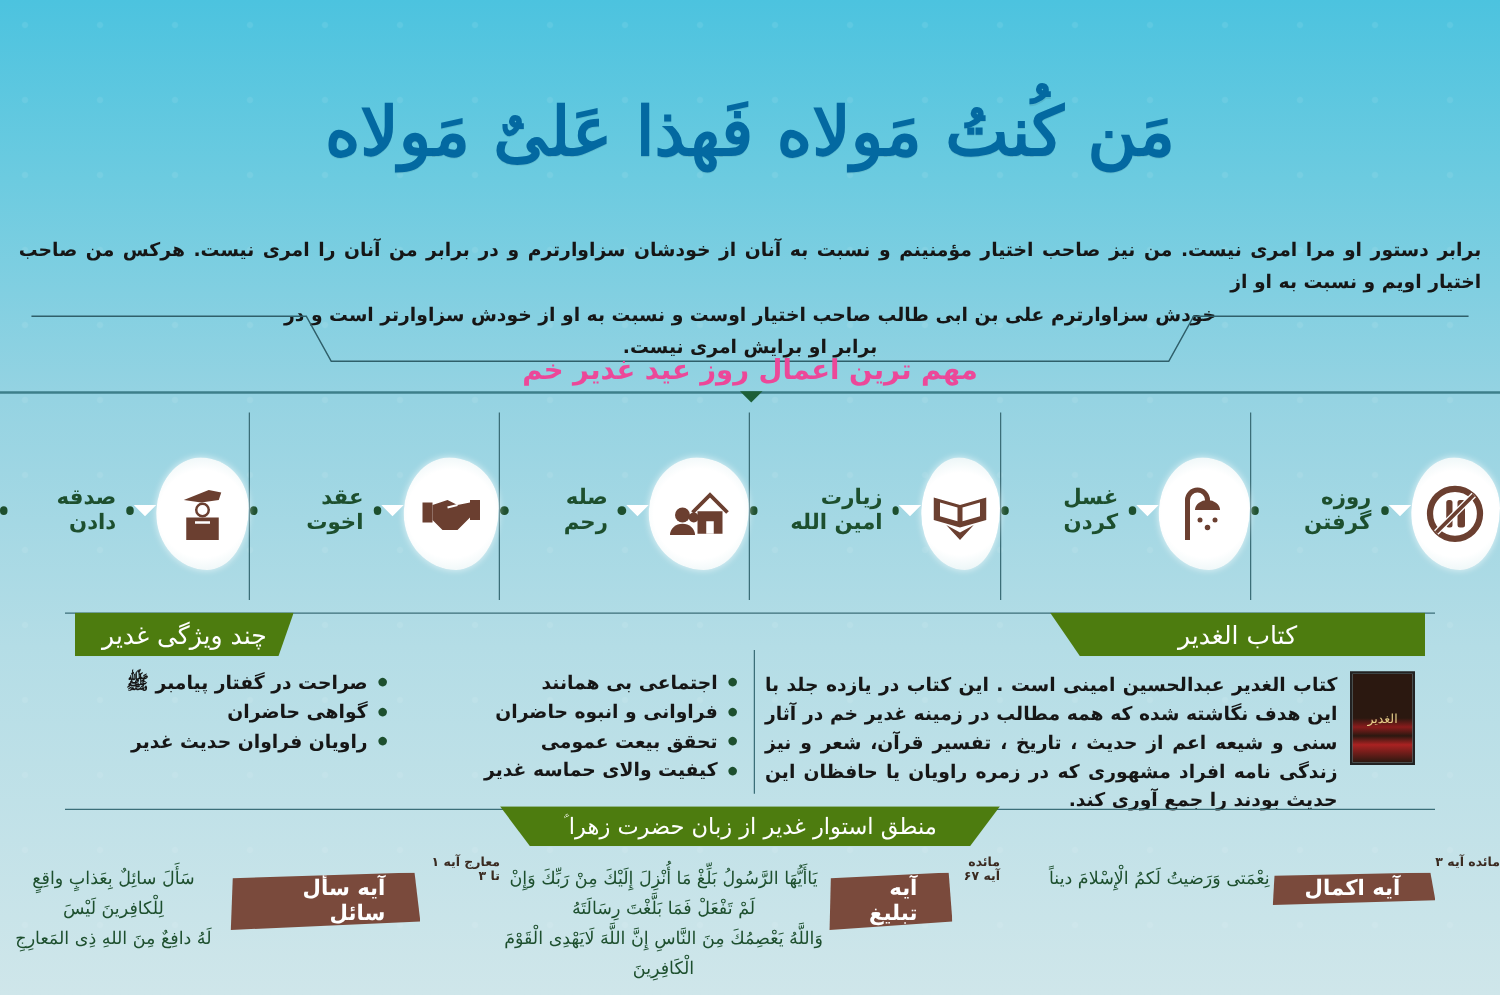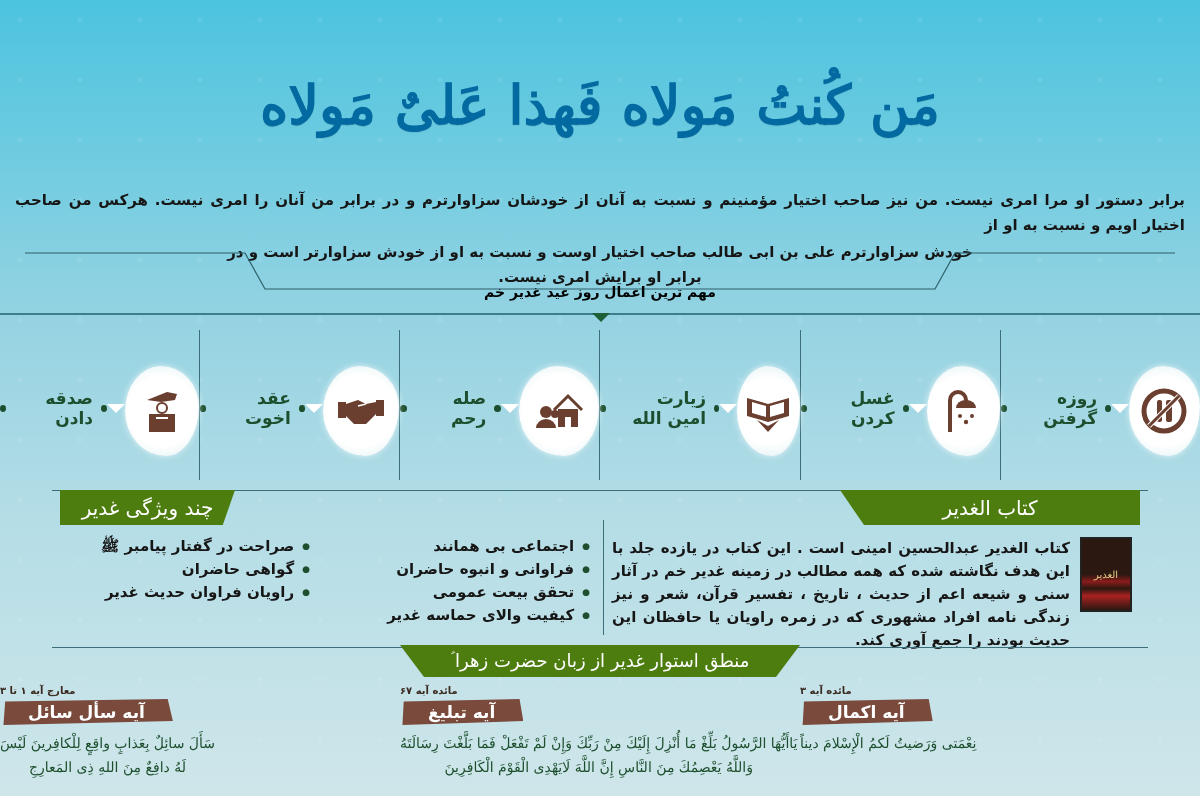--- a/index.html
+++ b/index.html
@@ -21,21 +21,21 @@
 
   
   .intro{position:absolute;top:188px;right:15px;left:15px;
     font-size:15px;font-weight:bold;line-height:25px;text-align:justify;color:#161616}
   .intro .line3{text-align:center;padding:2px 200px}
   .intro-frame{position:absolute;top:251px;left:25px;right:25px;height:40px;pointer-events:none}
   .intro-frame svg{width:100%;height:100%}
 
   
   .acts-heading{position:absolute;top:284px;left:0;right:0;text-align:center;
-    font-size:14px;font-weight:bold;color:#000000;letter-spacing:1px}
+    font-size:22px;font-weight:bold;color:#ec4899;letter-spacing:1px}
   .acts-rule{position:absolute;top:313px;left:0;right:0;height:2px;background:#3d7f8a}
   .acts-arrow{position:absolute;top:313px;left:592px;width:0;height:0;
     border-left:9px solid transparent;border-right:9px solid transparent;border-top:9px solid #1d5f37}
 
   
   .acts{position:absolute;top:330px;left:0;right:0;height:150px;display:flex;flex-direction:row}
   .act{flex:1;position:relative;display:flex;flex-direction:row;align-items:center}
   .act + .act{border-right:1px solid #3b6e78}
   .act .blob{width:84px;height:90px;margin-top:12px;border-radius:48% 52% 45% 55% / 50% 45% 55% 50%;
     background:radial-gradient(circle,#fff 60%,#eef7f8 80%,rgba(255,255,255,.3) 100%);
@@ -66,23 +66,23 @@
     color:#e7cf8a;font-size:10px;display:flex;align-items:center;justify-content:center;font-family:"DejaVu Serif",serif}
   .book p{font-size:15px;font-weight:bold;line-height:23px;color:#161616;text-align:justify}
 
   
   .divider-zahra{position:absolute;top:647px;left:52px;right:52px;height:1px;background:#3b6e78}
   .band-zahra{top:645px;left:400px;width:400px;height:32px;font-size:18px;
     clip-path:polygon(0 0,100% 0,94% 100%,6% 100%)}
 
   
   .verses{position:absolute;top:685px;left:0;right:0;display:flex;flex-direction:row}
-  .verse{flex:1;display:flex;flex-direction:column;align-items:flex-end}
+  .verse{flex:1;display:flex;flex-direction:row;align-items:flex-start}
   .verse .ref{font-size:10px;font-weight:bold;color:#3a2a20}
-  .verse .vband{margin-top:3px;background:#7a4a3c;color:#fff;font-weight:bold;font-size:17px;
+  .verse .vband{margin-top:13px;background:#7a4a3c;color:#fff;font-weight:bold;font-size:17px;
     padding:3px 28px;clip-path:polygon(3% 10%,97% 0,100% 85%,2% 100%)}
   .verse .text{margin-top:6px;font-family:"DejaVu Serif",serif;font-size:14px;color:#1d4f2e;
     line-height:24px;text-align:center}
 </style>
 </head>
 <body>
 
 <div class="pattern"></div>
 
 <div class="hero-title">

